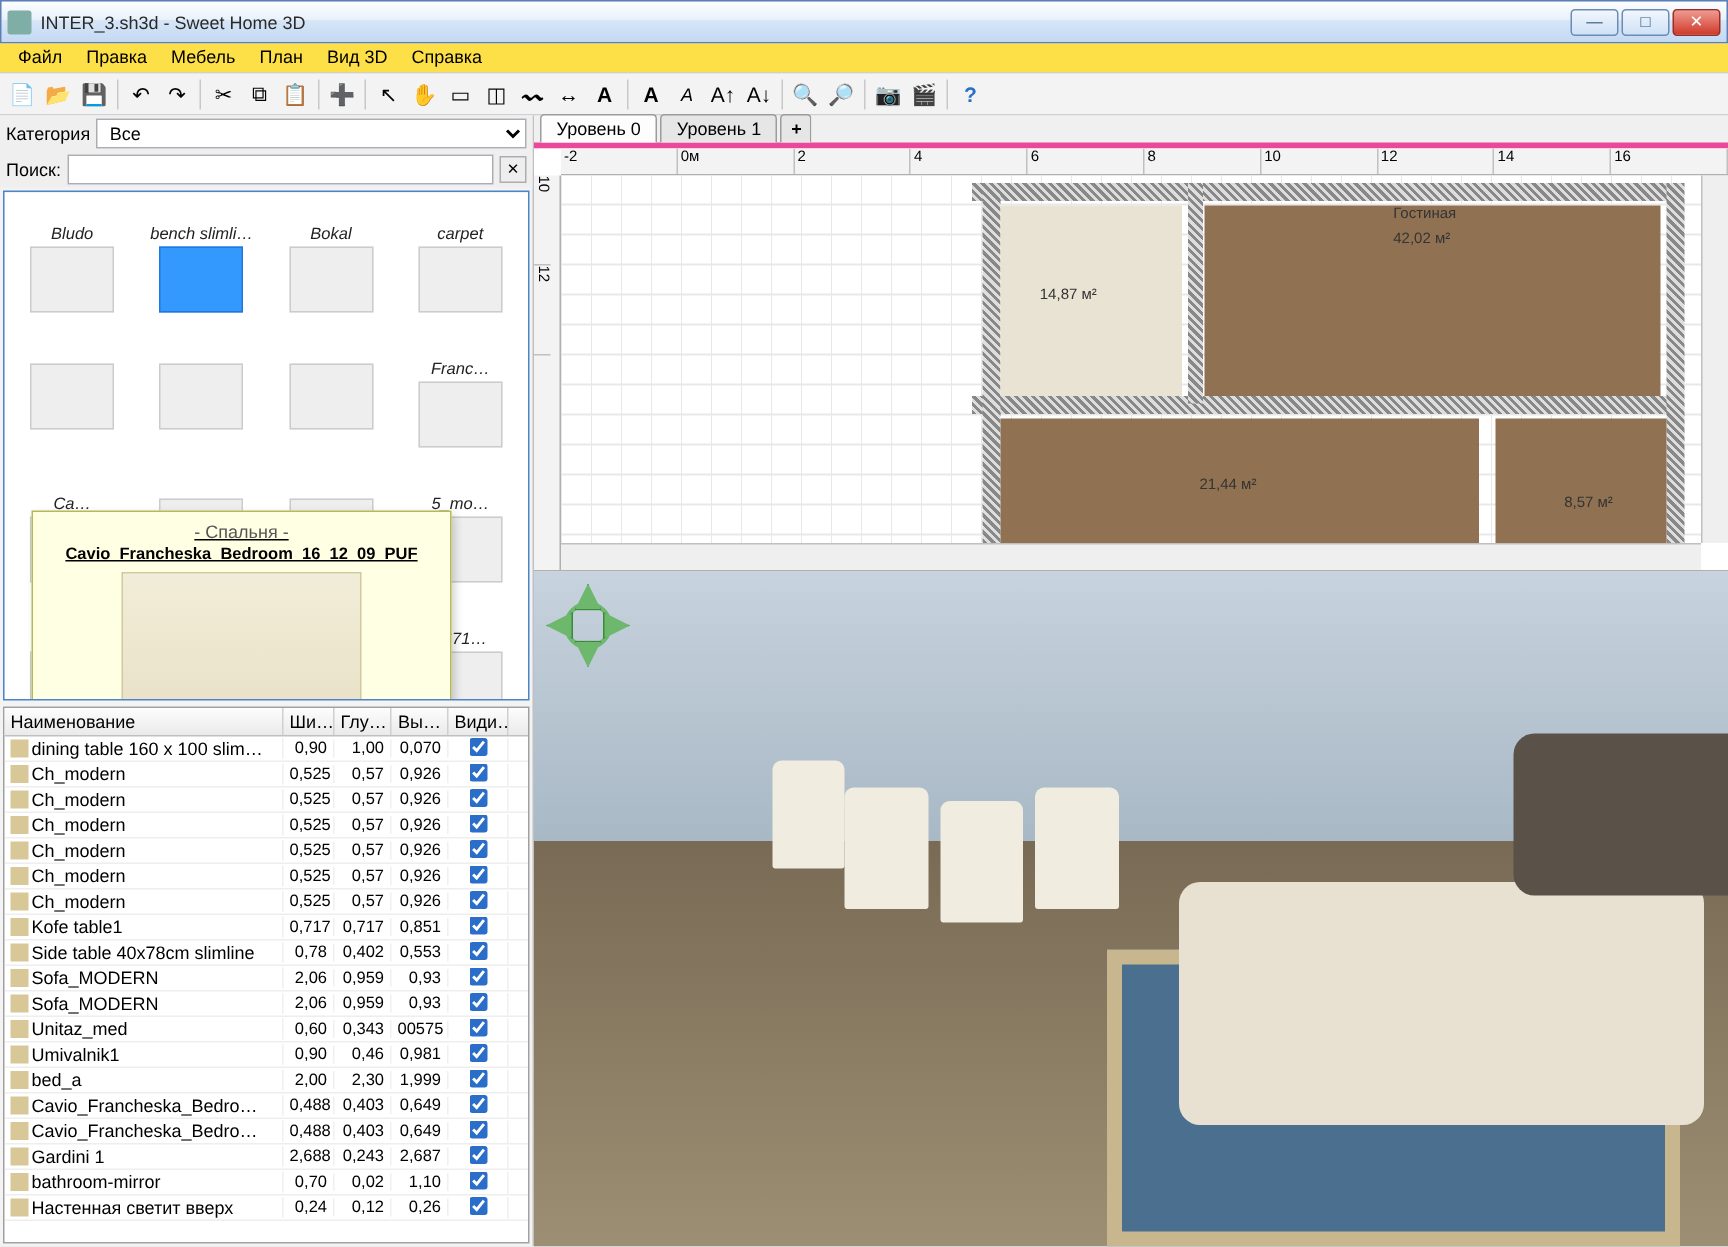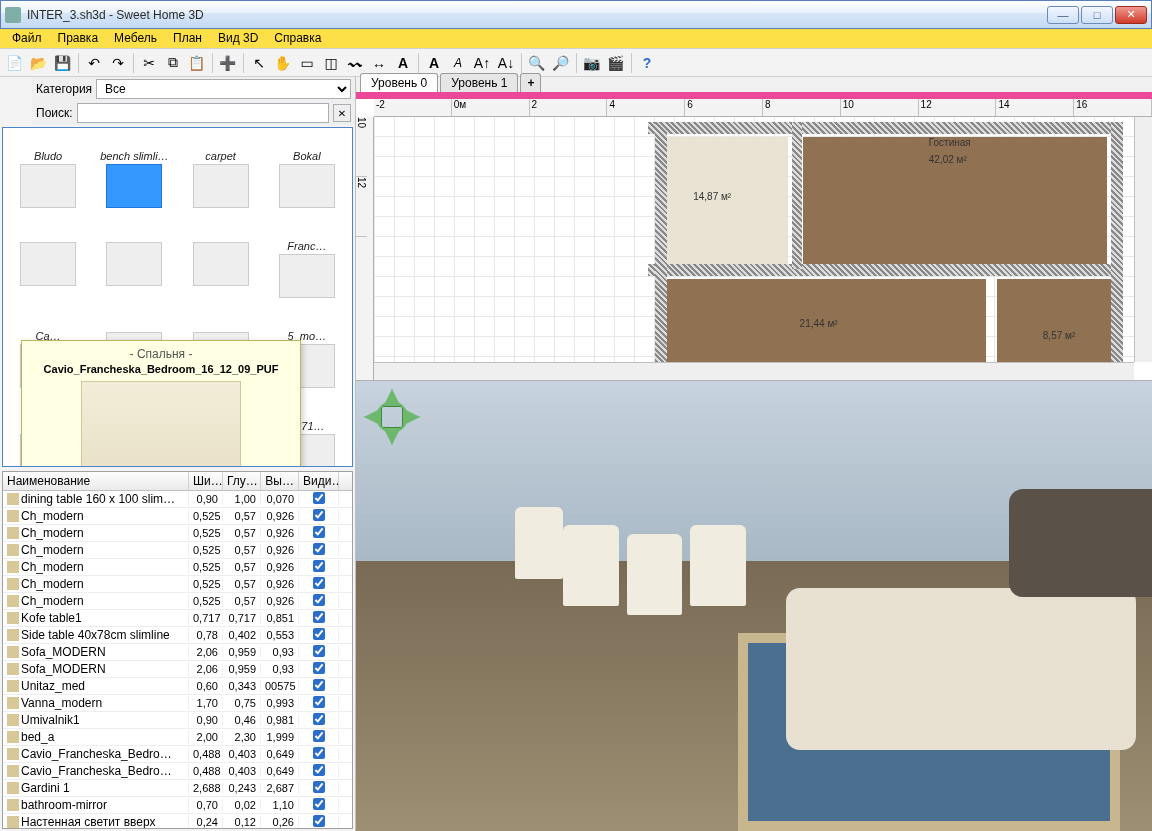--- a/index.html
+++ b/index.html
@@ -21,51 +21,51 @@
 .toolbar { height:28px; background:#f3f3f3; border-bottom:1px solid #d0d0d0; display:flex; align-items:center; padding:0 4px; gap:2px; }
 .tb { width:22px; height:22px; display:flex; align-items:center; justify-content:center; border:1px solid transparent; border-radius:2px; font-size:14px; cursor:default; }
 .sep { width:1px; height:20px; background:#c8c8c8; margin:0 2px; }
 
 
 .workspace { display:flex; height:calc(100% - 77px); }
 .left { width:356px; display:flex; flex-direction:column; border-right:1px solid #c0c0c0; background:#f3f3f3; }
 .right { flex:1; display:flex; flex-direction:column; }
 
 
-.cat-row { display:flex; align-items:center; gap:4px; padding:2px 4px; background:#efefef;margin-left:32px; }
+.cat-row { display:flex; align-items:center; gap:4px; padding:2px 4px; background:#efefef; }
 .cat-row label { }
 .cat-row select, .cat-row input { flex:1; height:20px; border:1px solid #abadb3; padding:0 4px; background:#fff; }
 .cat-row .clear { width:18px; height:18px; border:1px solid #abadb3; background:#eee; display:flex; align-items:center; justify-content:center; font-size:10px; }
 
 .catalog { flex:1 1 340px; min-height:200px; max-height:340px; border:1px solid #4d84c8; margin:2px; background:#fff; overflow:auto; position:relative; }
 .cat-grid { display:grid; grid-template-columns:repeat(4,1fr); padding:22px 4px 4px; gap:28px 4px; }
 .cat-item { display:flex; flex-direction:column; align-items:center; text-align:center; height:62px; }
 .cat-item .lbl { font-style:italic; color:#222; font-size:11px; margin-bottom:2px; white-space:nowrap; overflow:hidden; text-overflow:ellipsis; width:78px; }
 .cat-item .thumb { width:56px; height:44px; background:#eee; border:1px solid #ccc; }
 .cat-item.sel .thumb { background:#3399ff; border-color:#2277dd; }
 
 
-.tooltip { position:absolute; left:18px; top:212px; width:280px; background:#feffe3; border:1px solid #b8b85a; padding:6px; text-align:center; z-index:10; box-shadow:2px 2px 6px rgba(0,0,0,.2); }
+.tooltip { position:absolute; left:18px; top:212px; width:280px; background:#feffe3; border:1px solid #b8b85a; padding:6px; text-align:center; z-index:10; box-shadow:2px 2px 6px rgba(0,0,0,.2);text-decoration:underline; }
 .tooltip .cat { color:#555; }
 .tooltip .name { font-weight:bold; margin:2px 0 6px; font-size:11px; }
 .tooltip .img { width:160px; height:140px; margin:0 auto; background:linear-gradient(180deg,#f2edd8,#e4dcc0); border:1px solid #d0c8a0; }
 
 
 .furn-table { flex:1; border:1px solid #a0a0a0; margin:2px; background:#fff; overflow:hidden; display:flex; flex-direction:column; }
 .tbl-head { display:flex; background:linear-gradient(180deg,#fdfdfd,#eaeaea); border-bottom:1px solid #c0c0c0; }
 .tbl-head .c { padding:2px 4px; border-right:1px solid #d0d0d0; overflow:hidden; white-space:nowrap; }
 .tbl-body { flex:1; overflow-y:scroll; }
 .tbl-row { display:flex; border-bottom:1px solid #eee; height:17px; align-items:center; }
 .tbl-row .c { padding:0 4px; border-right:1px solid #f0f0f0; overflow:hidden; white-space:nowrap; font-size:11px; }
 .tbl-row .ic { width:12px; height:12px; background:#d8c898; margin-right:2px; display:inline-block; }
 .c0{width:186px;display:flex;align-items:center;} .c1{width:34px;text-align:right;} .c2{width:38px;text-align:right;} .c3{width:38px;text-align:right;} .c4{width:40px;text-align:center;}
 .chk { width:12px; height:12px; accent-color:#2a6ec9; }
 
 
-.plan-tabs { height:22px; display:flex; align-items:flex-end; padding-left:4px; background:#f0f0f0; border-bottom:7px solid #ec4899; gap:2px; }
+.plan-tabs { height:22px; display:flex; align-items:flex-end; padding-left:4px; background:#f0f0f0; border-bottom:4px solid #ec4899; gap:2px; }
 .plan-tab { padding:2px 10px; border:1px solid #9c9c9c; border-bottom:none; background:#e6e6e6; border-radius:3px 3px 0 0; }
 .plan-tab.act { background:#fdfdfd; }
 .plan-tab.plus { padding:2px 6px; font-weight:bold; }
 
 .plan-area { flex:0 0 282px; position:relative; background:#fff; border-bottom:1px solid #b0b0b0; overflow:hidden; }
 .ruler-h { position:absolute; left:18px; right:0; top:0; height:18px; background:#f3f3f3; border-bottom:1px solid #b0b0b0; display:flex; }
 .ruler-h .tick { flex:1; border-right:1px solid #c0c0c0; font-size:10px; padding-left:2px; }
 .ruler-v { position:absolute; left:0; top:18px; bottom:0; width:18px; background:#f3f3f3; border-right:1px solid #b0b0b0; }
 .ruler-v .tick { height:60px; border-bottom:1px solid #c0c0c0; font-size:10px; writing-mode:vertical-lr; }
 .plan { position:absolute; left:18px; top:18px; right:18px; bottom:18px; background:
@@ -164,25 +164,25 @@
       <div class="cat-grid">
           <div class="cat-item">
             <div class="lbl">Bludo</div>
             <div class="thumb"></div>
           </div>
           <div class="cat-item sel">
             <div class="lbl">bench slimli…</div>
             <div class="thumb"></div>
           </div>
           <div class="cat-item">
+            <div class="lbl">Bokal</div>
+            <div class="thumb"></div>
+          </div>
+          <div class="cat-item">
             <div class="lbl">carpet</div>
-            <div class="thumb"></div>
-          </div>
-          <div class="cat-item">
-            <div class="lbl">Bokal</div>
             <div class="thumb"></div>
           </div>
           <div class="cat-item">
             <div class="lbl"></div>
             <div class="thumb"></div>
           </div>
           <div class="cat-item">
             <div class="lbl"></div>
             <div class="thumb"></div>
           </div>
@@ -353,30 +353,20 @@
             <div class="c c4"><input type="checkbox" class="chk" checked="" style=""></div>
           </div>
           <div class="tbl-row">
             <div class="c c0">
               <span class="ic"></span>
               <span>Unitaz_med</span>
             </div>
             <div class="c c1">0,60</div>
             <div class="c c2">0,343</div>
             <div class="c c3">00575</div>
-            <div class="c c4"><input type="checkbox" class="chk" checked="" style=""></div>
-          </div>
-          <div class="tbl-row">
-            <div class="c c0">
-              <span class="ic"></span>
-              <span>Vanna_modern</span>
-            </div>
-            <div class="c c1">1,70</div>
-            <div class="c c2">0,75</div>
-            <div class="c c3">0,993</div>
             <div class="c c4"><input type="checkbox" class="chk" checked="" style=""></div>
           </div>
           <div class="tbl-row">
             <div class="c c0">
               <span class="ic"></span>
               <span>Umivalnik1</span>
             </div>
             <div class="c c1">0,90</div>
             <div class="c c2">0,46</div>
             <div class="c c3">0,981</div>

